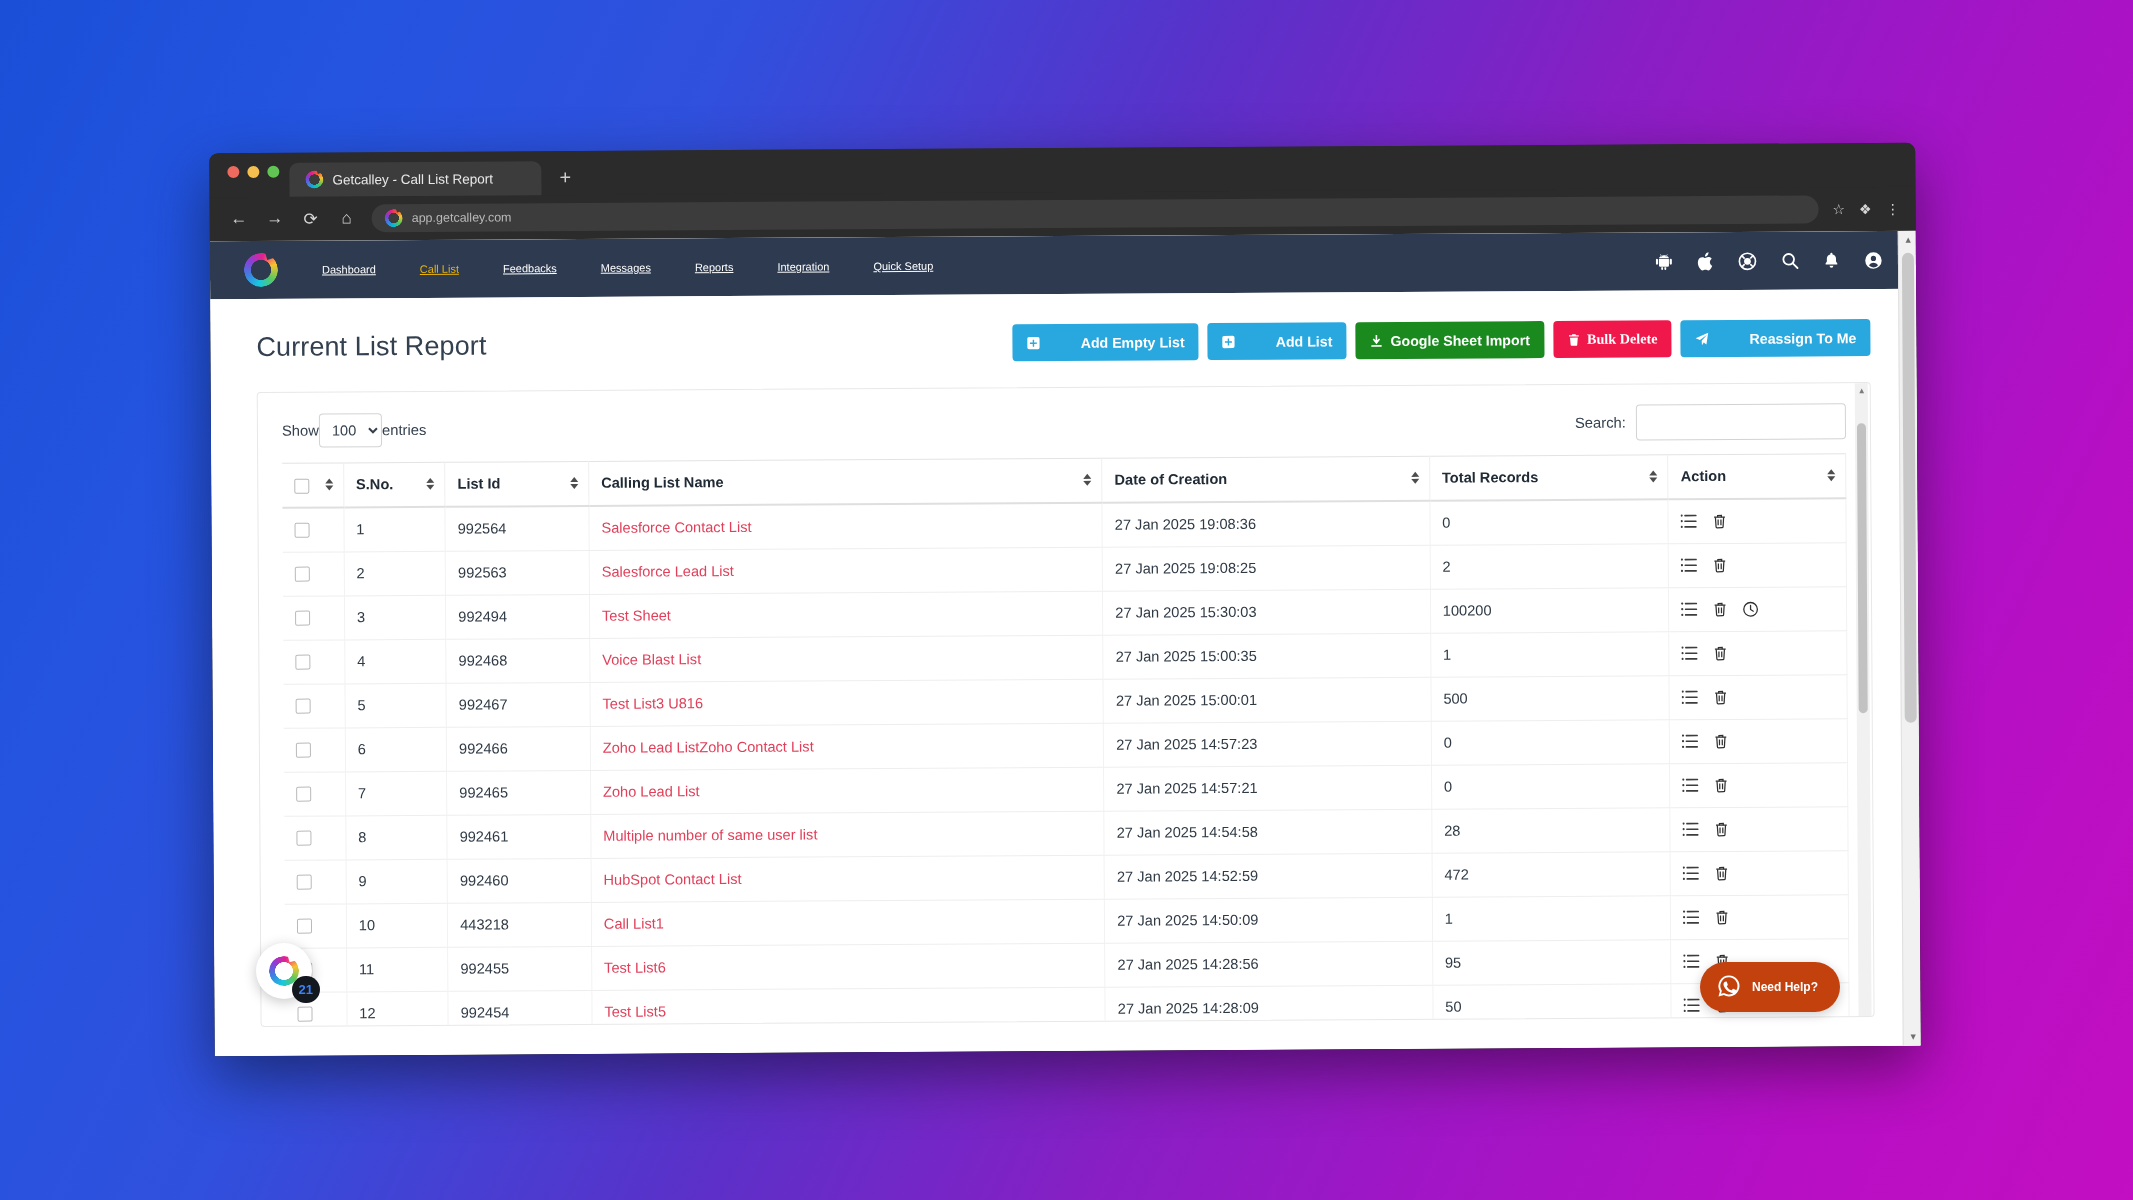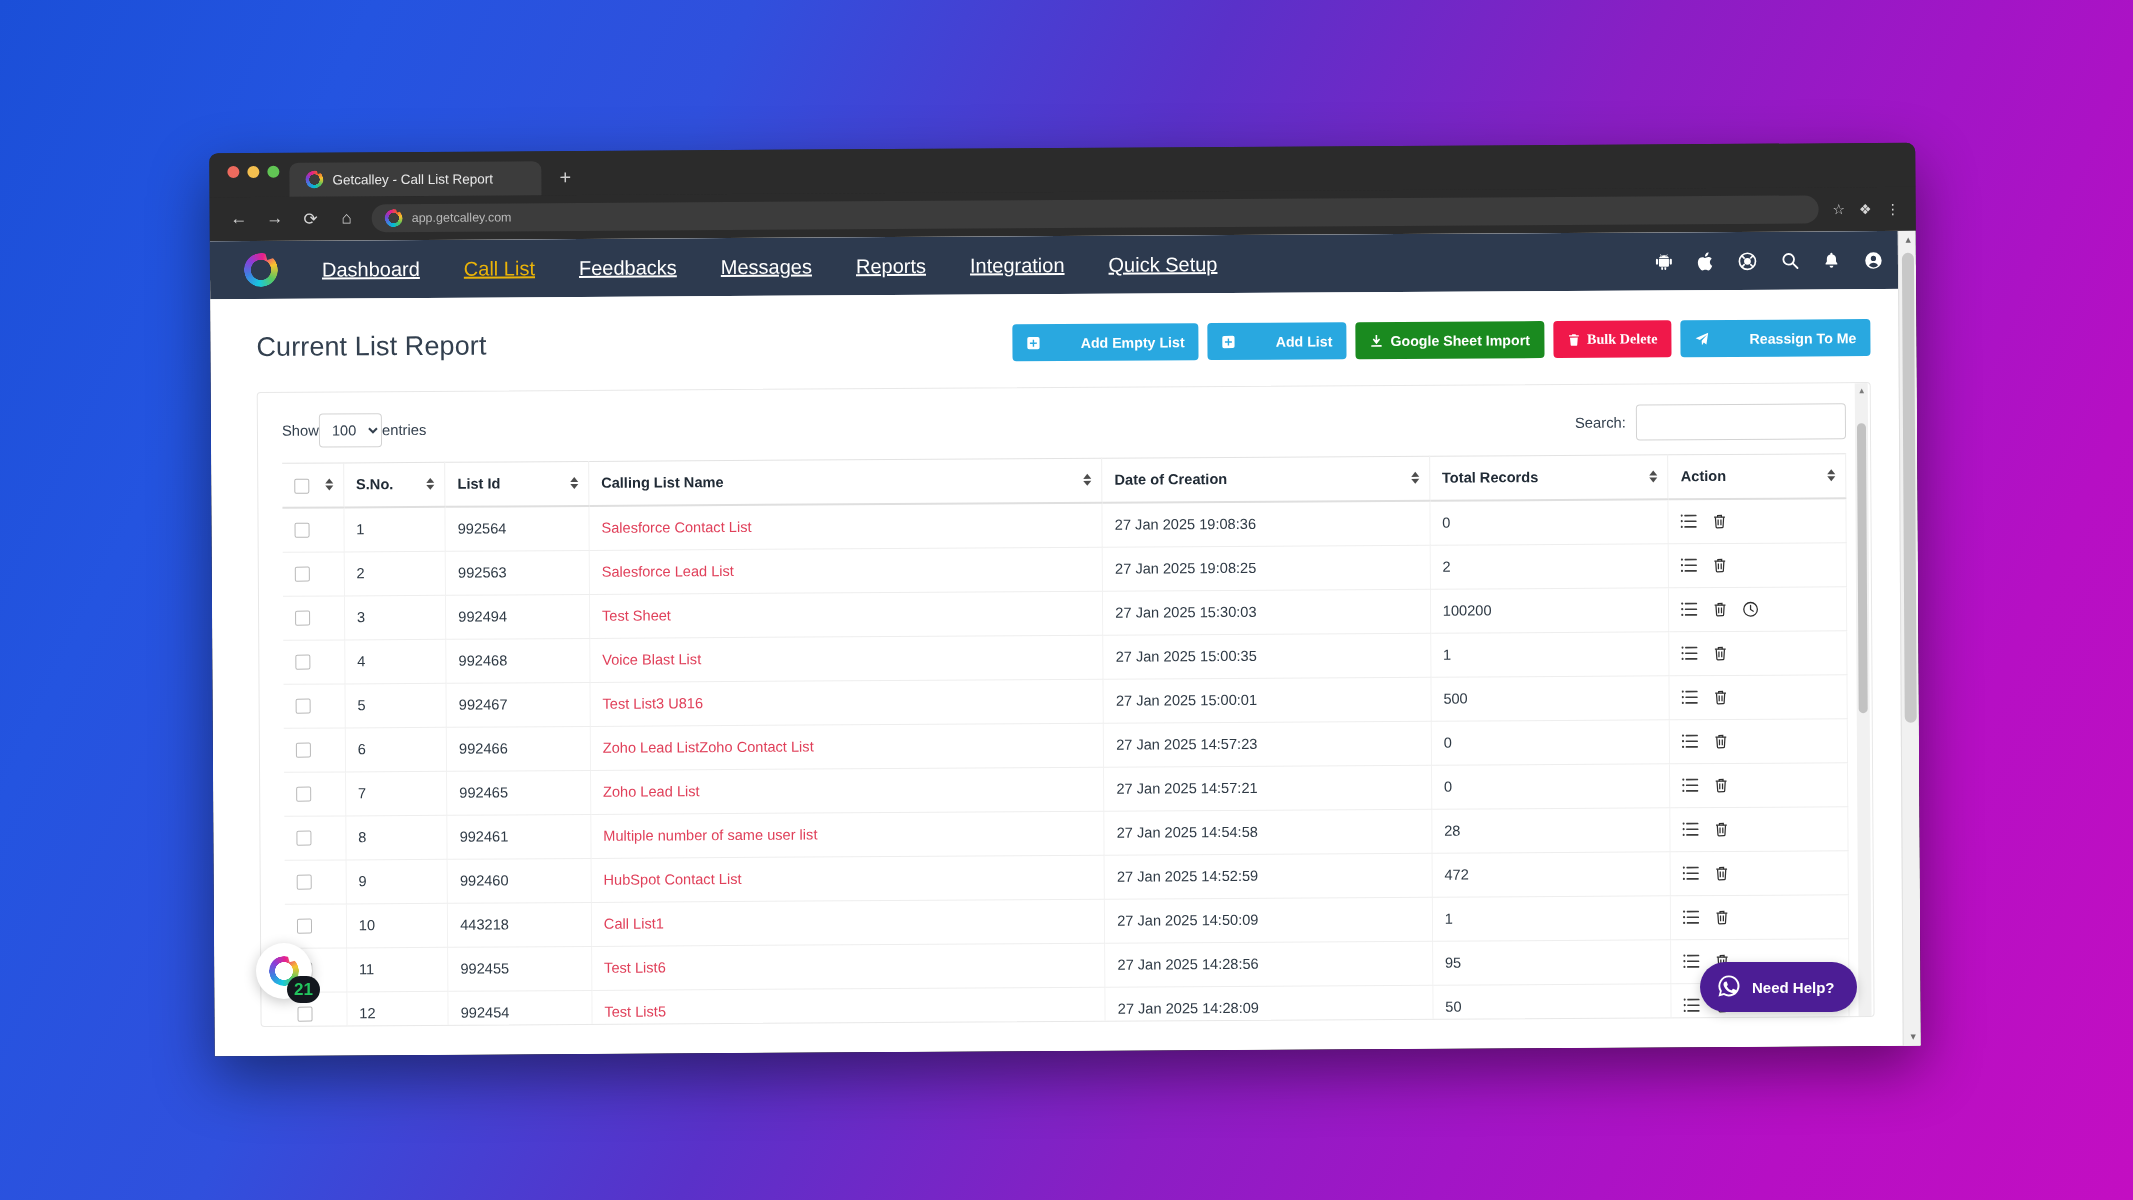--- a/index.html
+++ b/index.html
@@ -116,21 +116,21 @@
     border-radius: 50%;
     background: conic-gradient(from 205deg,
       #17c8e0, #3f7fe0, #8a3fd8, #e81f8c, #f7c32e, #5ac85f, #17c8e0);
     mask: radial-gradient(circle at 50% 50%, transparent 41%, #000 43%);
     -webkit-mask: radial-gradient(circle at 50% 50%, transparent 41%, #000 43%);
     clip-path: polygon(0 0, 76% 0, 76% 27%, 100% 27%, 100% 100%, 0 100%);
     transform: rotate(-16deg);
   }
   .navlinks { display: flex; align-items: center; gap: 0; }
   .navlink {
-    color: #ffffff; font-size: 20px;
+    color: #ffffff; font-size: 11px;
     padding: 0 22px; line-height: 58px;
     white-space: nowrap;
   }
   .navlink.active { color: #eab308; }
   .navicons { margin-left: auto; display: flex; align-items: center; gap: 22px; padding-right: 10px; }
   .navicons svg { display: block; }
 
   
   .page { padding: 30px 46px 0 46px; background:#fff; height: calc(100% - 58px); position: relative; }
   .pagehead { display: flex; align-items: center; margin-bottom: 26px; }
@@ -240,32 +240,32 @@
     content: ""; position: absolute; inset: 0; border-radius: 50%;
     background: conic-gradient(from 205deg, #17c8e0, #3f7fe0, #8a3fd8, #e81f8c, #f7c32e, #5ac85f, #17c8e0);
     mask: radial-gradient(circle at 50% 50%, transparent 41%, #000 43%);
     -webkit-mask: radial-gradient(circle at 50% 50%, transparent 41%, #000 43%);
     clip-path: polygon(0 0, 76% 0, 76% 27%, 100% 27%, 100% 100%, 0 100%);
     transform: rotate(-16deg);
   }
   .badge {
     position: absolute; right: -8px; bottom: -4px;
     min-width: 27px; height: 27px; border-radius: 14px;
-    background: #13171e; color: #22c55e;
-    font-size: 17px; font-weight: 700;
+    background: #13171e; color: #3b82f6;
+    font-size: 13px; font-weight: 700;
     display: flex; align-items: center; justify-content: center;
     padding: 0 7px;
   }
   .needhelp {
     position: absolute; left: 1700px; top: 962px;
-    background: #4c1d95; color: #fff;
+    background: #c2410c; color: #fff;
     border-radius: 28px; height: 50px;
     display: flex; align-items: center; gap: 10px;
     padding: 0 22px 0 16px;
-    font-size: 15px; font-weight: 700;
+    font-size: 12px; font-weight: 700;
     box-shadow: 0 3px 11px rgba(0,0,0,.2);
     z-index: 30; white-space: nowrap;
   }
 </style>
 </head>
 <body>
 
 <div class="browser">
 
   <div class="tabstrip">

